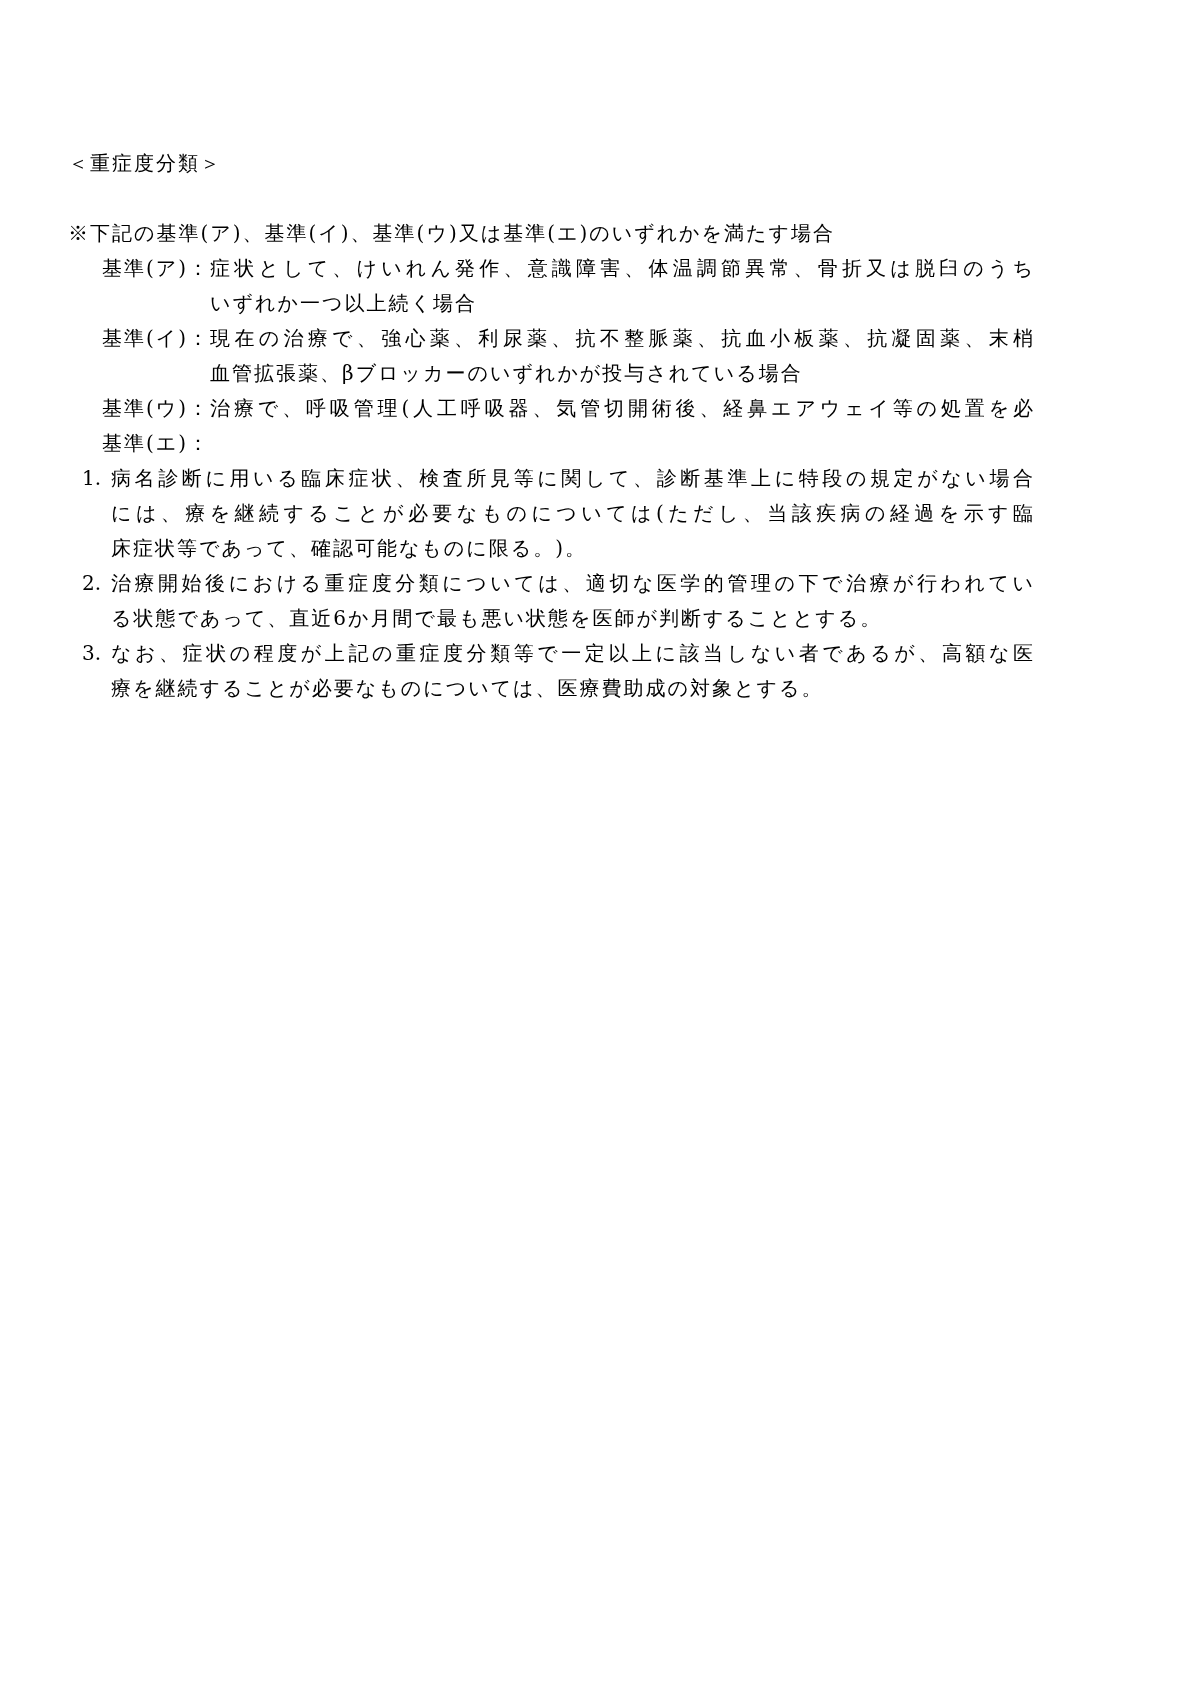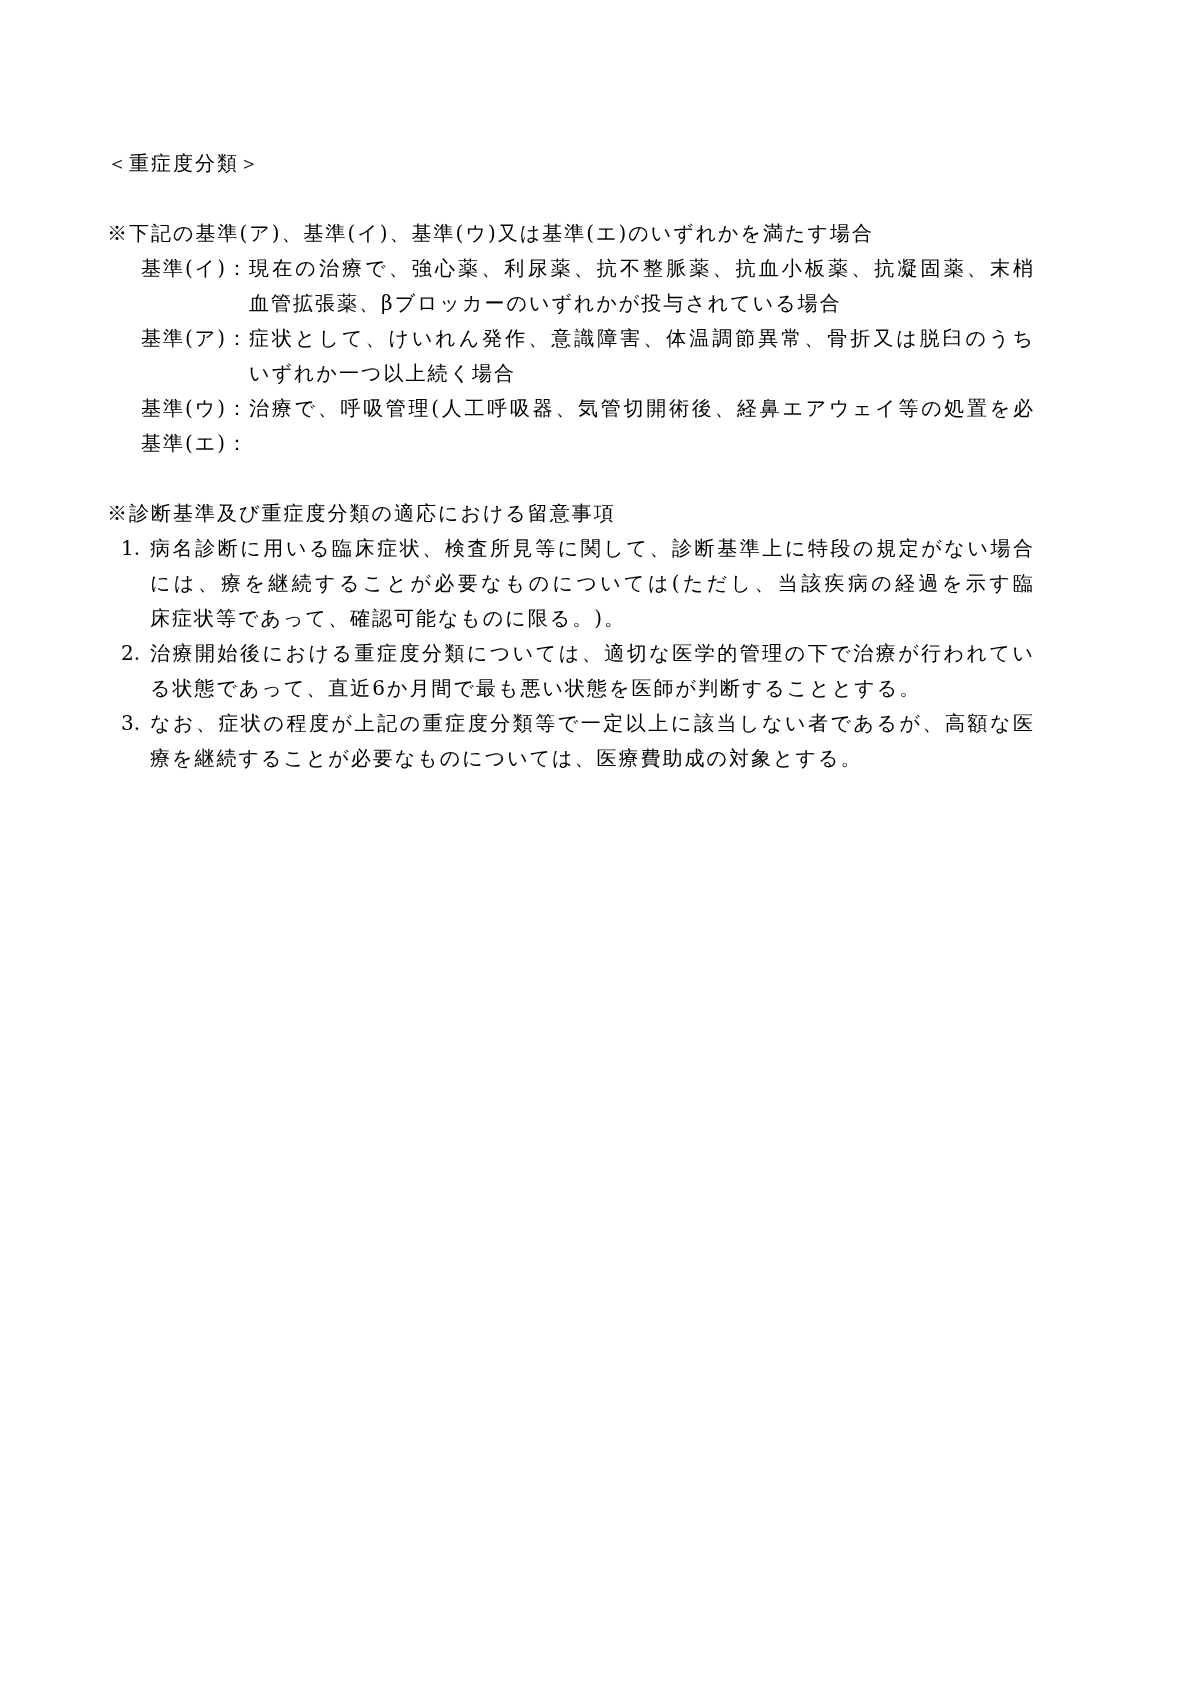--- a/index.html
+++ b/index.html
@@ -10,21 +10,21 @@
   .page {
     position: relative;
     box-sizing: border-box;
     width: 1181px;
     height: 1695px;
     background: #ffffff;
     color: #000000;
     font-family: "DejaVu Serif", "Liberation Serif", serif;
     font-size: 20px;
     letter-spacing: 2px;
-    padding: 146px 146px 0 107px;
+    padding: 146px 146px 0 68px;
     overflow: hidden;
   }
   .line {
     line-height: 35px;
     white-space: nowrap;
   }
   .title-line {
     margin-bottom: 35px;
   }
   .criteria-list {
@@ -74,48 +74,47 @@
 
 <div class="page">
 
   <div class="line title-line"><span>＜重症度分類＞</span></div>
 
   <div class="line">※下記の基準(ア)、基準(イ)、基準(ウ)又は基準(エ)のいずれかを満たす場合</div>
 
   <div class="criteria-list">
 
       <div class="criterion">
+        <span class="crit-label">基準(ア)：</span>
+        <div class="crit-lines">
+          <div class="textline">症状として、けいれん発作、意識障害、体温調節異常、骨折又は脱臼のうち</div>
+          <div class="textline last">いずれか一つ以上続く場合</div>
+        </div>
+      </div>
+
+      <div class="criterion">
         <span class="crit-label">基準(イ)：</span>
         <div class="crit-lines">
           <div class="textline">現在の治療で、強心薬、利尿薬、抗不整脈薬、抗血小板薬、抗凝固薬、末梢</div>
           <div class="textline last">血管拡張薬、βブロッカーのいずれかが投与されている場合</div>
-        </div>
-      </div>
-
-      <div class="criterion">
-        <span class="crit-label">基準(ア)：</span>
-        <div class="crit-lines">
-          <div class="textline">症状として、けいれん発作、意識障害、体温調節異常、骨折又は脱臼のうち</div>
-          <div class="textline last">いずれか一つ以上続く場合</div>
         </div>
       </div>
 
       <div class="criterion">
         <span class="crit-label">基準(ウ)：</span>
         <div class="crit-lines">
           <div class="textline">治療で、呼吸管理(人工呼吸器、気管切開術後、経鼻エアウェイ等の処置を必</div>
         </div>
       </div>
 
       <div class="criterion">
         <span class="crit-label">基準(エ)：</span>
       </div>
     </div>
 
-  <div class="line notes-heading">※診断基準及び重症度分類の適応における留意事項</div>
 
   <div class="notes-list">
 
       <div class="note">
         <span class="note-num">1.</span>
         <div class="note-lines">
           <div class="textline">病名診断に用いる臨床症状、検査所見等に関して、診断基準上に特段の規定がない場合</div>
           <div class="textline">には、療を継続することが必要なものについては(ただし、当該疾病の経過を示す臨</div>
           <div class="textline last">床症状等であって、確認可能なものに限る。)。</div>
         </div>

